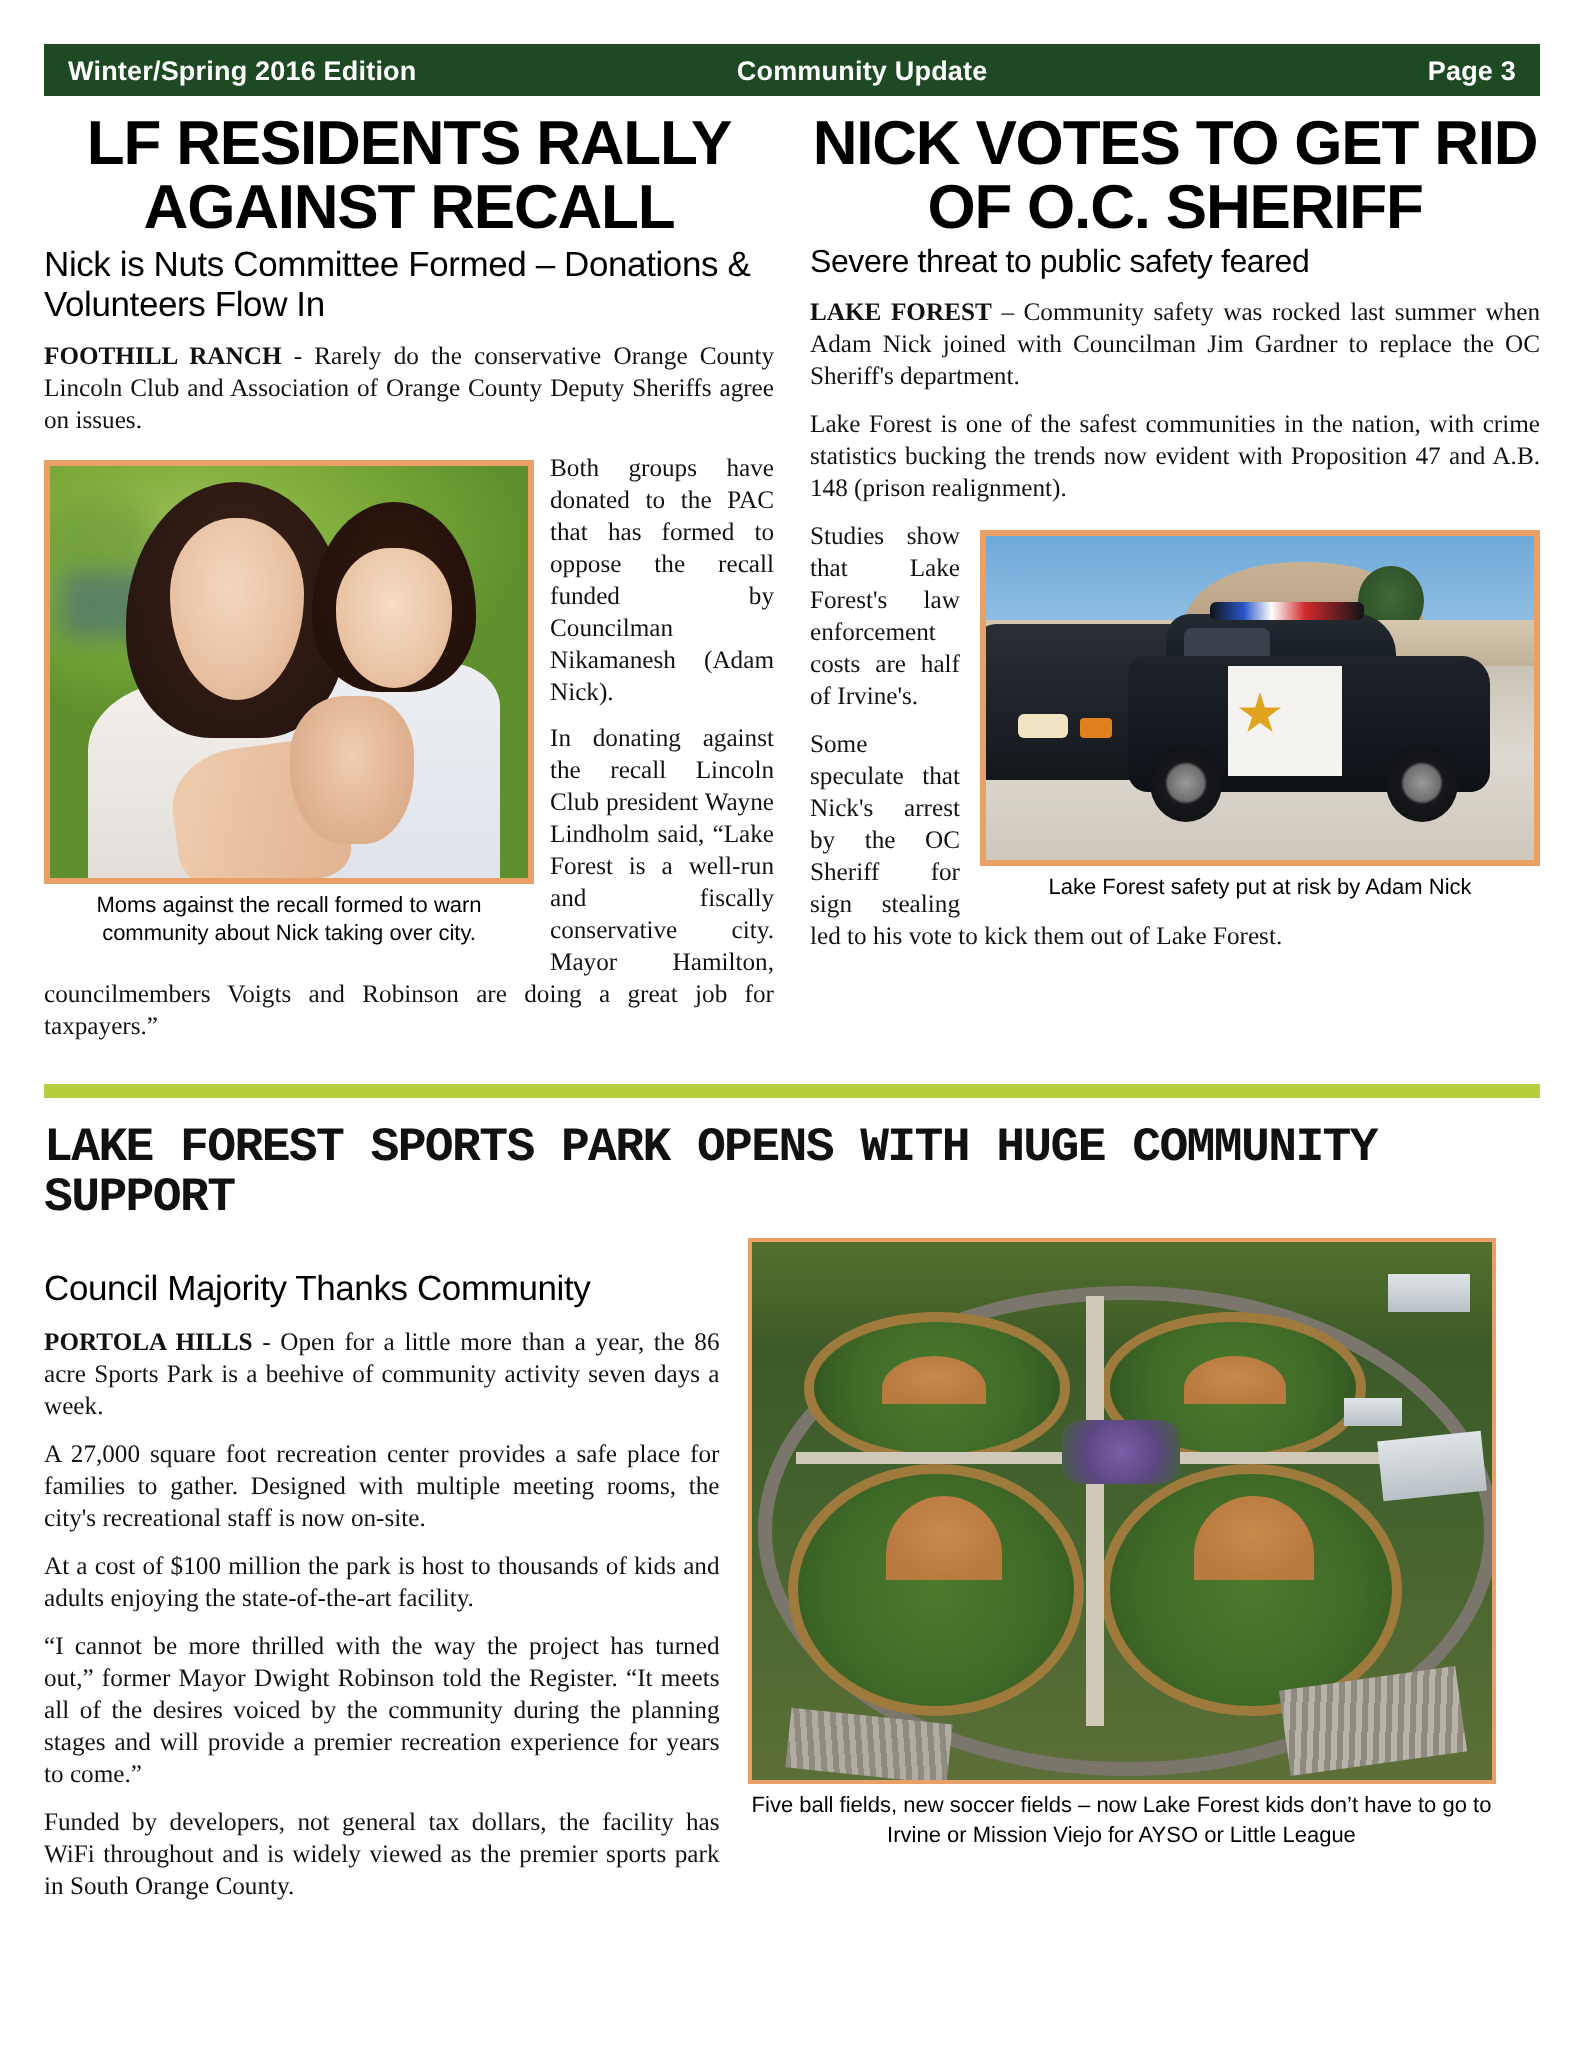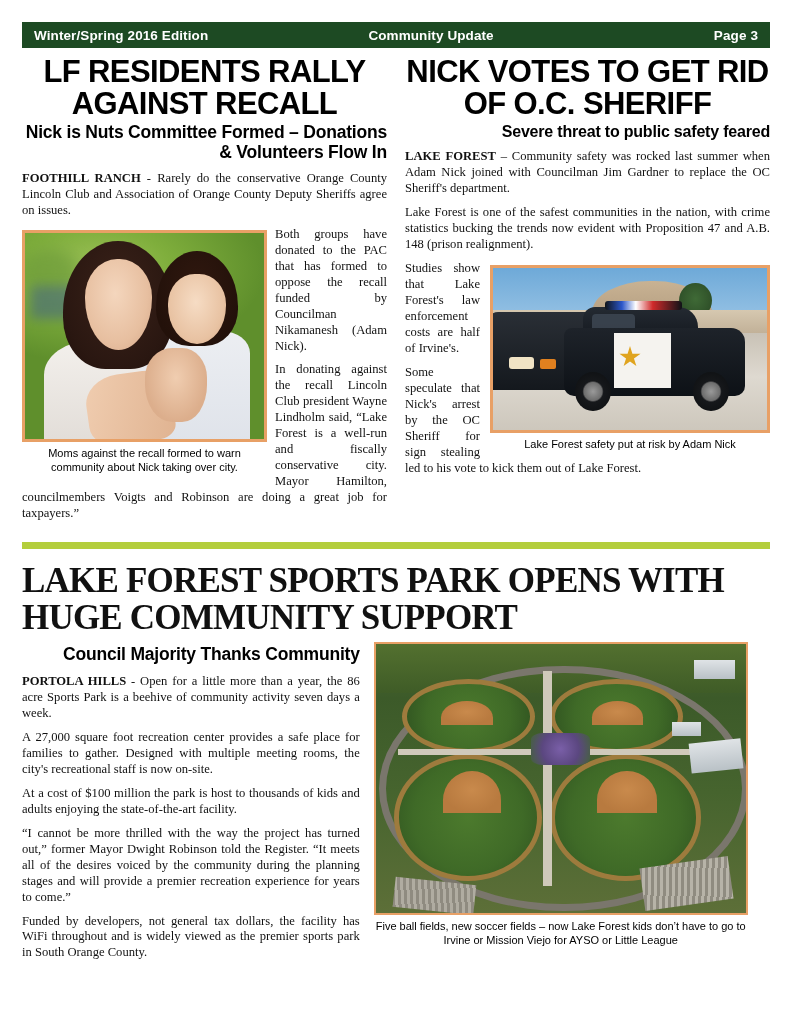--- a/index.html
+++ b/index.html
@@ -60,24 +60,24 @@
     font-weight: bold;
     font-size: 31px;
     line-height: 1.04;
     letter-spacing: -0.6px;
     margin: 0 0 3px 0;
     color: #000;
     text-align: center;
   }
   .subhead {
     font-family: "Liberation Sans", sans-serif;
-    font-weight: bold;
+    font-weight: normal;
     font-size: 17.5px;
     line-height: 1.12;
-    text-align: right;
+    text-align: left;
     margin: 2px 0 8px 0;
     color: #000;
     letter-spacing: -0.2px;
   }
   .subhead.small {
     font-size: 16px;
   }
 
   p.body {
     font-family: "Liberation Serif", serif;
@@ -126,36 +126,36 @@
   
   .divider {
     height: 7px;
     background: #b4ce3c;
     margin: 12px 0 14px 0;
     clear: both;
   }
 
   
   .bottom-headline {
-    font-family: Liberation Serif, serif;
+    font-family: Liberation Mono, monospace;
     font-weight: bold;
-    font-size: 35px;
+    font-size: 24px;
     line-height: 1.04;
     letter-spacing: -0.8px;
     margin: 0 0 6px 0;
   }
   .bottom-body {
     display: flex;
     gap: 14px;
     margin-top: 2px;
   }
   .bottom-left { width: 358px; }
   .bottom-right { width: 420px; }
   .bottom-left .subhead {
-    margin-top: 3px;
+    margin-top: 16px;
     margin-bottom: 9px;
   }
   .fig-park { width: 374px; margin: 0; }
   .fig-park .photo { width: 374px; height: 273px; border-width: 2px; }
 
   
   .ph-inner { position: absolute; inset: 0; }
 
   
   .moms-bg {

